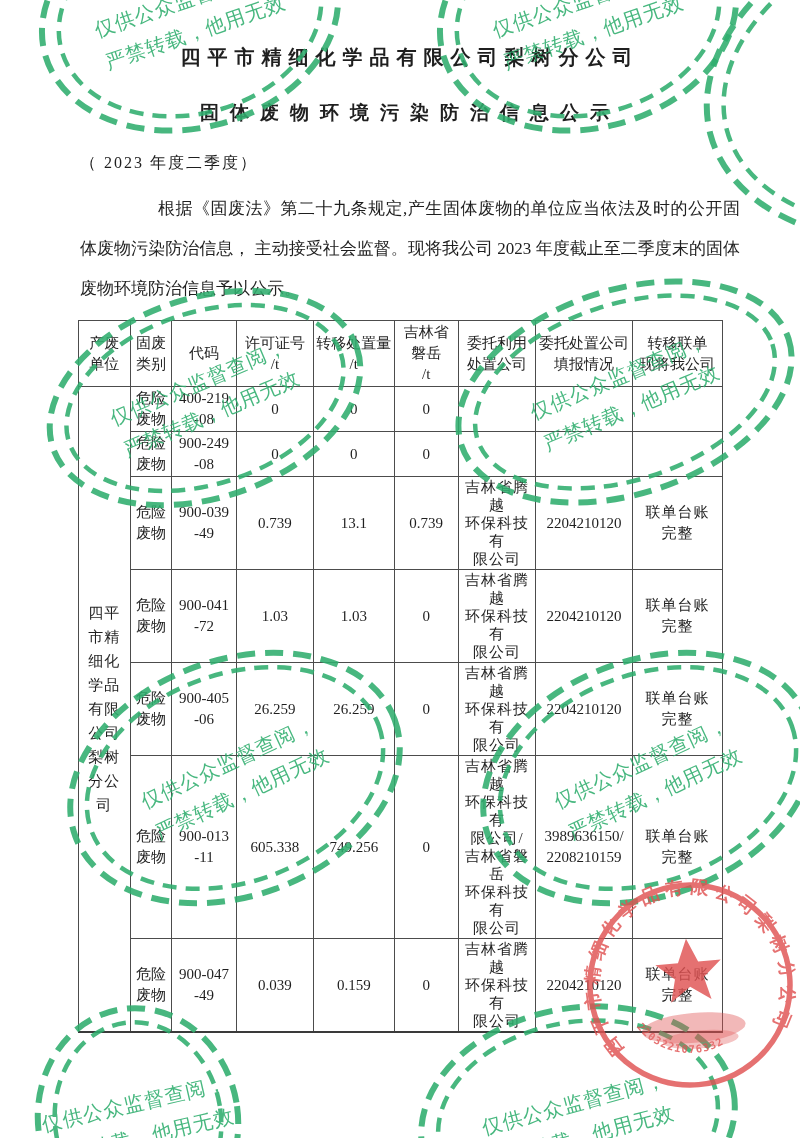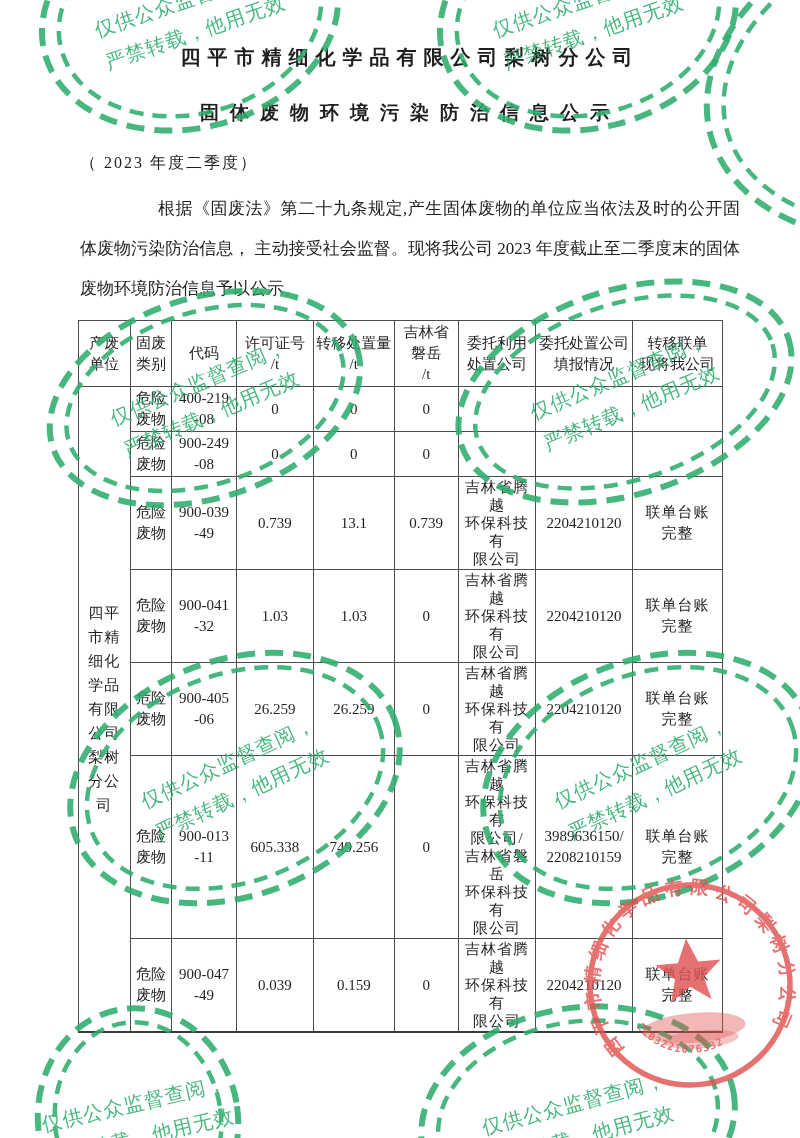--- a/index.html
+++ b/index.html
@@ -110,21 +110,21 @@
 环保科技有
 限公司</td>
             <td>2204210120</td>
             <td class="cell-manifest">联单台账
 完整</td>
           </tr>
           <tr style="height: 65px;">
             <td>危险
 废物</td>
             <td>900-041
--32</td>
+-72</td>
             <td>1.03</td>
             <td>1.03</td>
             <td>0</td>
             <td class="cell-company">吉林省腾越
 环保科技有
 限公司</td>
             <td>2204210120</td>
             <td class="cell-manifest">联单台账
 完整</td>
           </tr>

